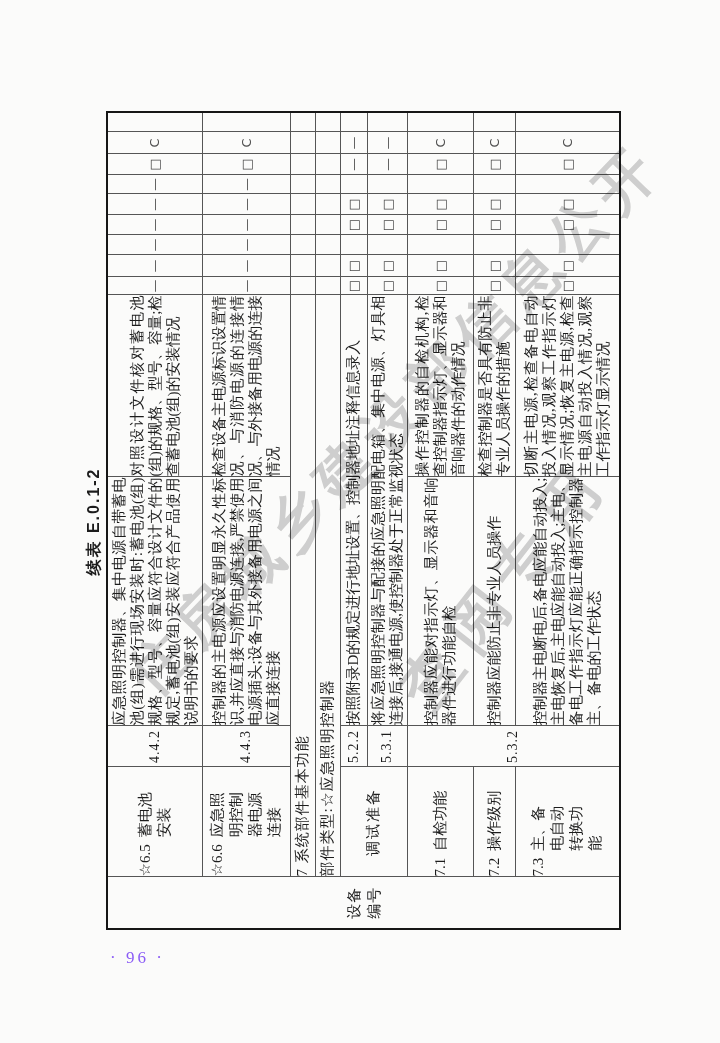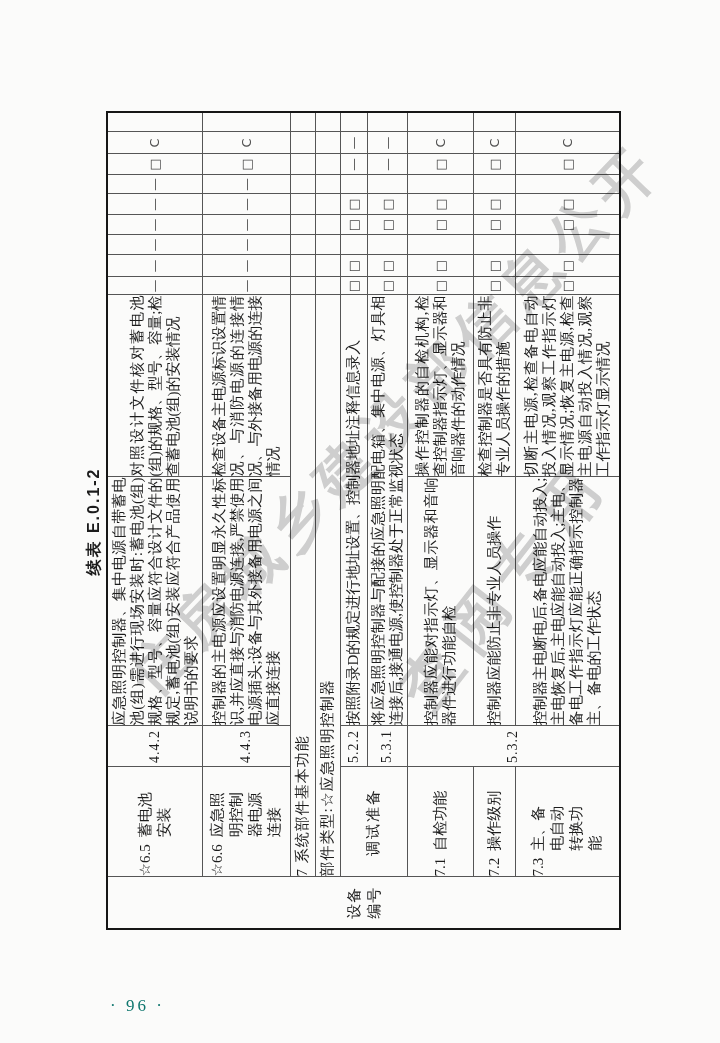--- a/index.html
+++ b/index.html
@@ -42,21 +42,21 @@
   td.clause { text-align:center; font-size:14px; letter-spacing:1px; }
   td.content, td.method {
     font-size:15px; line-height:18px; text-align:justify; padding:1px 4px;
   }
   td.linecell { font-size:15px; padding:1px 4px 1px 12px; }
   td.fullrow { font-size:15px; padding-left:9px; letter-spacing:1px; }
   td.mk {
     text-align:center; font-size:13px; color:#4d4d4d;
     font-family:"DejaVu Sans","Liberation Sans",sans-serif;
   }
-  .pageno { position:absolute; left:110px; top:996px; font-size:17px; letter-spacing:3px; color:#0f766e; }
+  .pageno { position:absolute; left:110px; top:948px; font-size:17px; letter-spacing:3px; color:#8b5cf6; }
   .wm {
     position:absolute; z-index:5; pointer-events:none; white-space:nowrap;
     font-family:"Liberation Sans","DejaVu Sans",sans-serif; font-weight:bold;
     color:#9a9a9a; opacity:0.45; mix-blend-mode:multiply;
   }
   .wm1 { left:395px; top:420px; font-size:58px; letter-spacing:9px;
          transform:translate(-50%,-50%) rotate(-46deg); }
   .wm2 { left:505px; top:585px; font-size:60px; letter-spacing:14px;
          transform:translate(-50%,-50%) rotate(-52deg); }
 </style>

